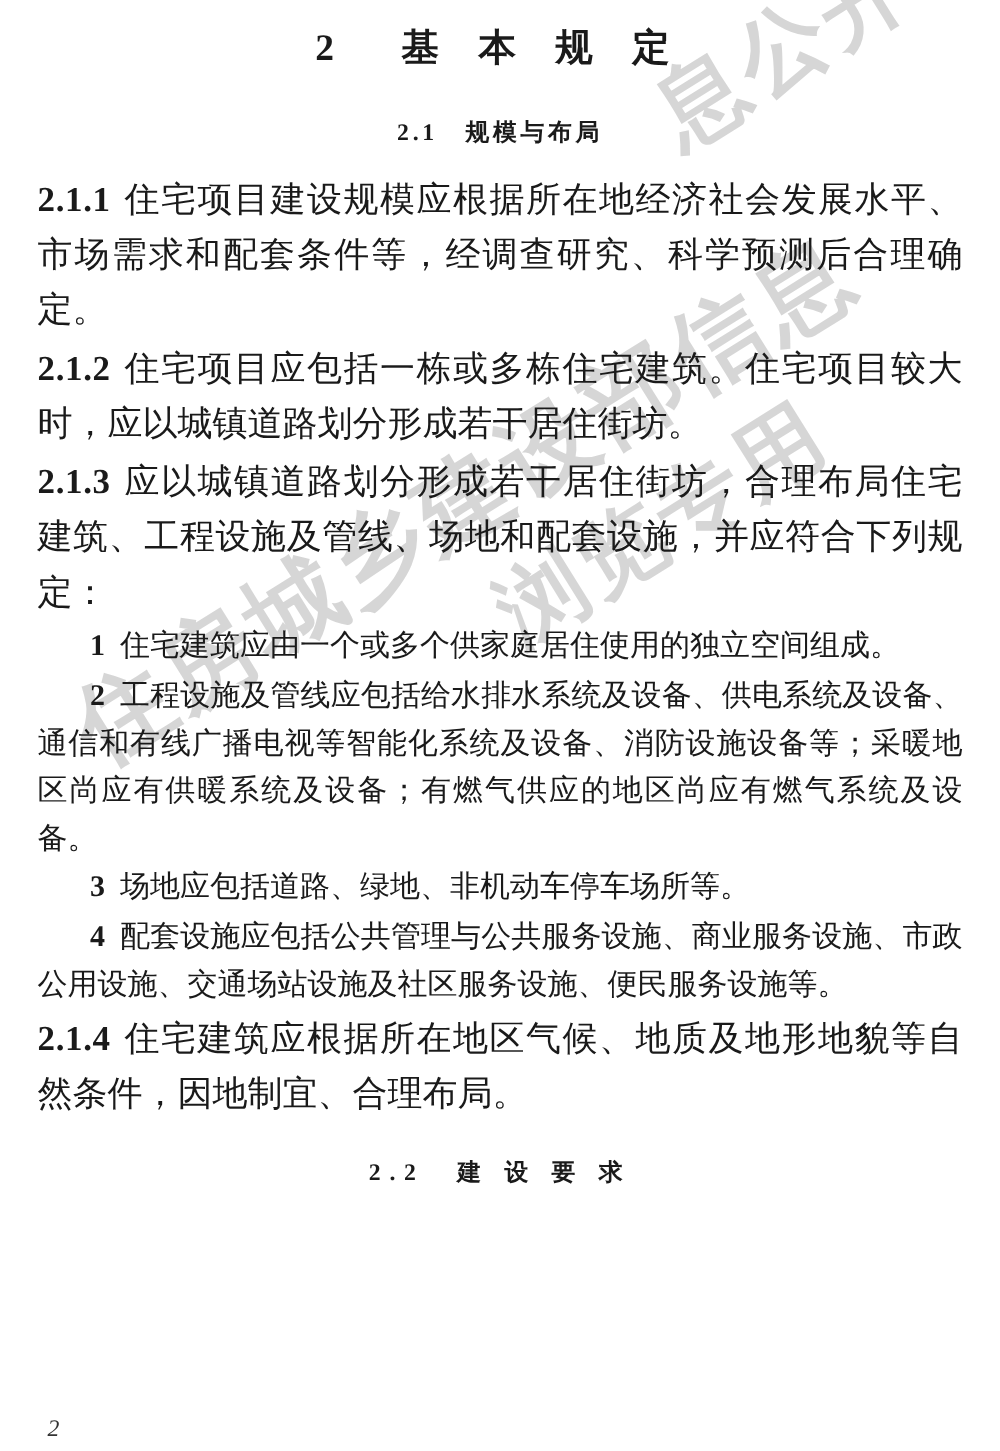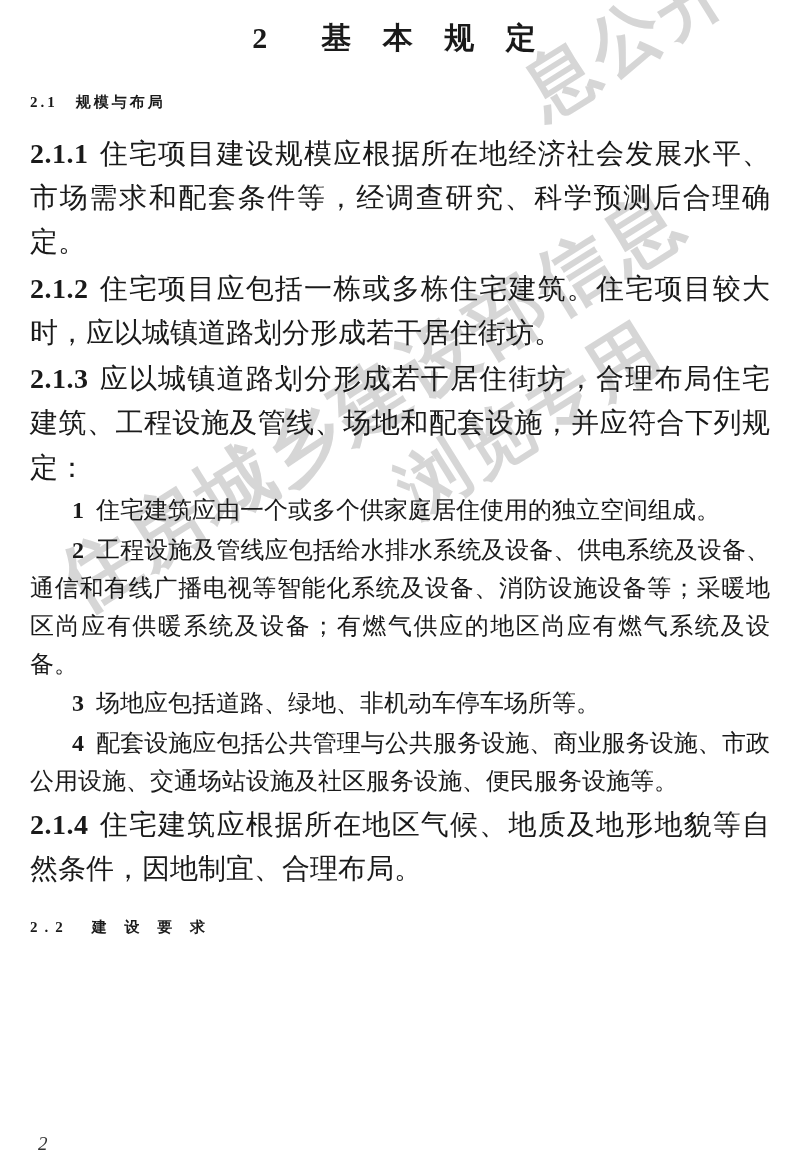--- a/index.html
+++ b/index.html
@@ -60,22 +60,22 @@
   }
   h1.chapter-title {
     text-align: center;
     font-size: 30px;
     font-weight: bold;
     margin: 18px 0 34px 0;
     letter-spacing: 12px;
     font-family: "Liberation Serif", "DejaVu Serif", serif;
   }
   h2.section-title {
-    text-align: left;
-    font-size: 15px;
+    text-align: center;
+    font-size: 19px;
     font-weight: bold;
     margin: 26px 0 20px 0;
     letter-spacing: 3px;
   }
   h2.section-title.spaced {
     letter-spacing: 7px;
   }
   p.clause {
     font-size: 28px;
     line-height: 1.58;

